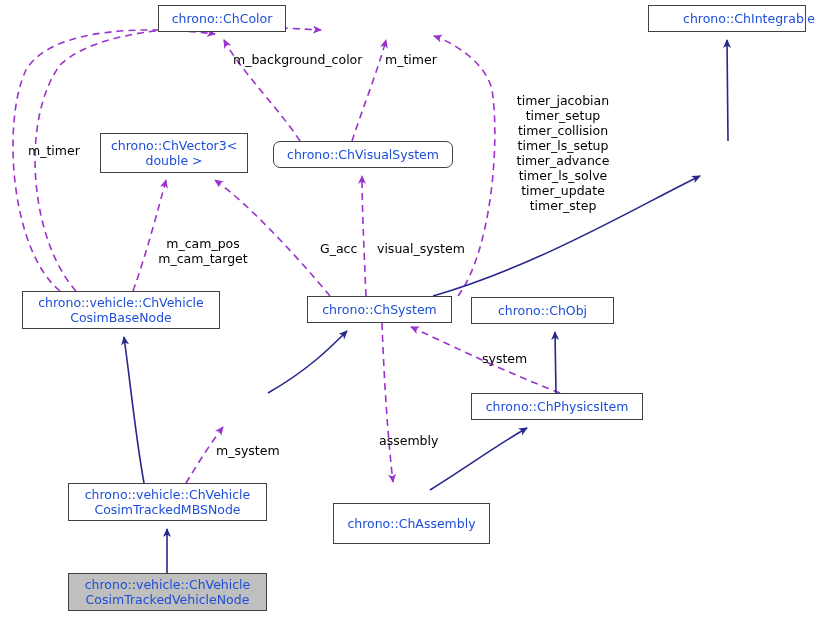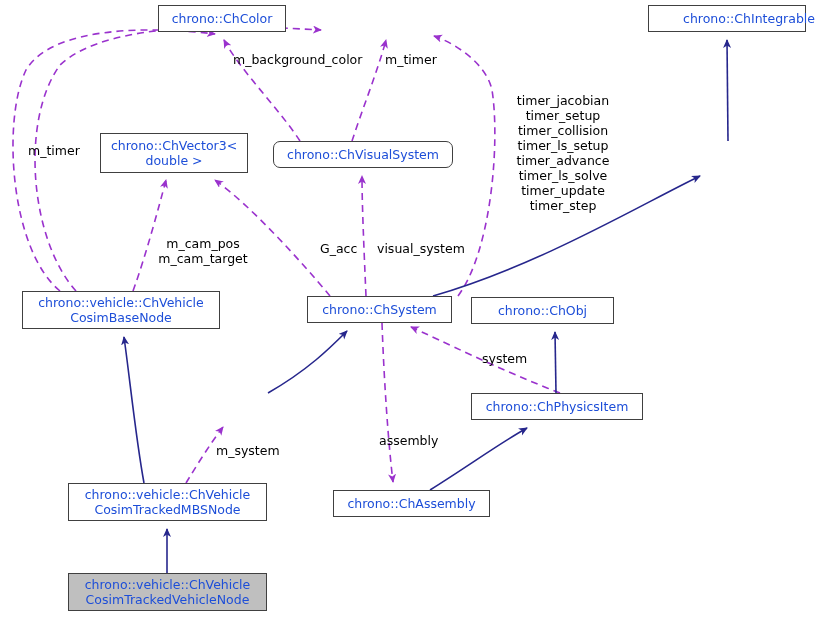--- a/index.html
+++ b/index.html
@@ -128,21 +128,21 @@
   <div class="node" style="left:307px; top:296px; width:145px; height:27px;">chrono::ChSystem</div>
 
   <div class="node" style="left:471px; top:297px; width:143px; height:27px;">chrono::ChObj</div>
 
 
   <div class="node" style="left:471px; top:393px; width:172px; height:27px;">chrono::ChPhysicsItem</div>
 
   <div class="node" style="left:68px; top:483px; width:199px; height:38px;">chrono::vehicle::ChVehicle
 CosimTrackedMBSNode</div>
 
-  <div class="node" style="left:333px; top:490px; width:157px; height:27px;">chrono::ChAssembly</div>
+  <div class="node" style="left:333px; top:503px; width:157px; height:41px;">chrono::ChAssembly</div>
 
   <div class="node highlight" style="left:68px; top:573px; width:199px; height:38px;">chrono::vehicle::ChVehicle
 CosimTrackedVehicleNode</div>
 
   <div class="edge-label left" style="left:233px; top:52px;">m_background_color</div>
 
   <div class="edge-label left" style="left:385px; top:52px;">m_timer</div>
 
   <div class="edge-label center" style="left:508px; top:93px; width:110px;">timer_jacobian
 timer_setup

